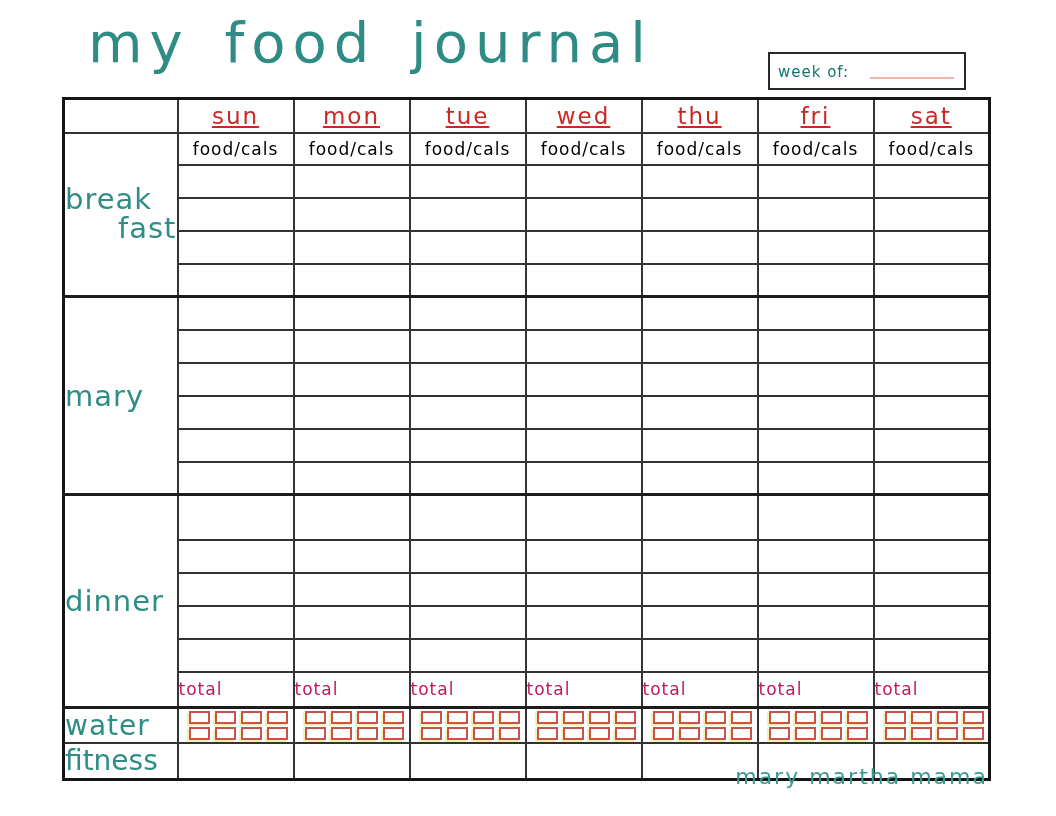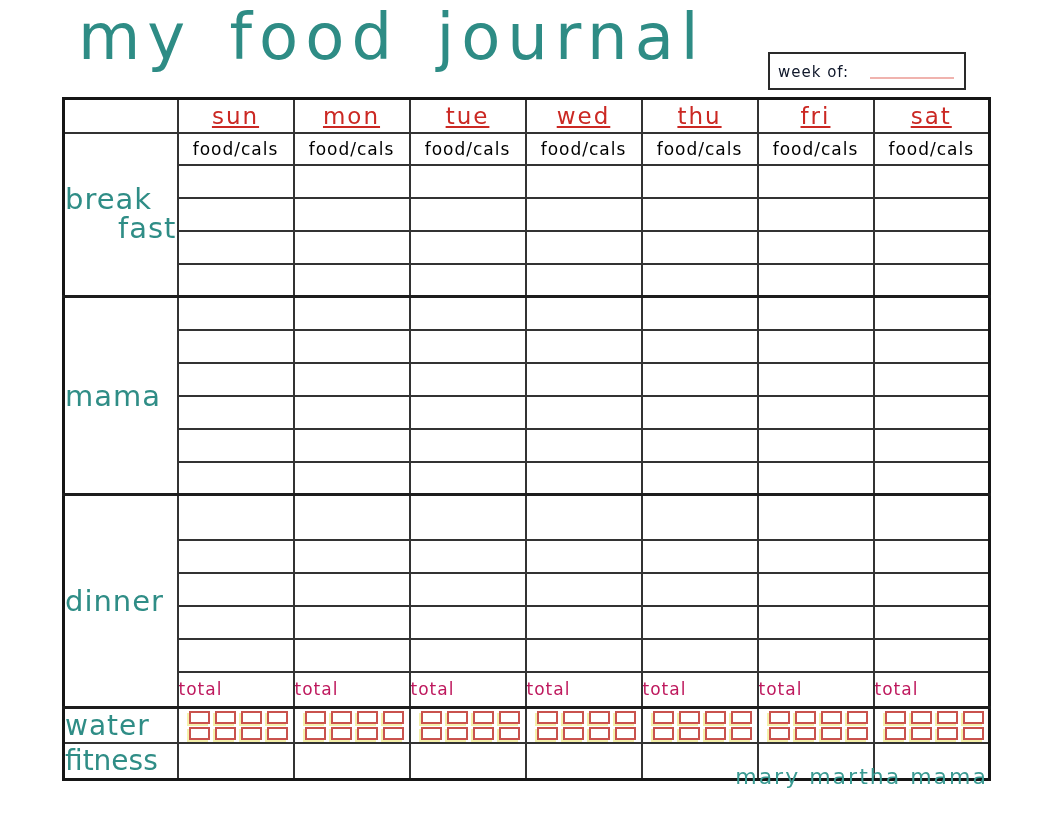--- a/index.html
+++ b/index.html
@@ -5,31 +5,31 @@
   html,body{margin:0;padding:0;}
   body{
     width:1056px;height:816px;background:#ffffff;position:relative;
     font-family:"DejaVu Sans","Liberation Sans",sans-serif;
     overflow:hidden;
   }
   .page{position:absolute;inset:0;}
 
   
   .title{
-    position:absolute;left:78px;top:0px;margin:0;
-    color:#2e8c85;font-size:64px;font-weight:400;
+    position:absolute;left:78px;top:0px;margin:10px;
+    color:#2e8c85;font-size:56px;font-weight:400;
     letter-spacing:7px;word-spacing:10px;white-space:nowrap;
   }
 
   
   .weekof{
     position:absolute;left:768px;top:52px;width:198px;height:38px;
     box-sizing:border-box;border:2px solid #2a2a2a;background:#fff;
     display:flex;align-items:flex-end;padding:0 10px 7px 8px;
-    color:#0f172a;font-size:15px;letter-spacing:1px;white-space:nowrap;gap:20px;
+    color:#0f766e;font-size:15px;letter-spacing:1px;white-space:nowrap;gap:20px;
   }
   .weekof .fill{flex:1;border-bottom:2px solid #f0b3ae;margin:0 0 2px 1px;height:0;}
 
   
   table.journal{
     position:absolute;left:62px;top:97px;
     border-collapse:collapse;table-layout:fixed;
     border:3px solid #161616;background:#fff;
   }
   table.journal td{
@@ -156,21 +156,21 @@
         <tr class="r-meal" style="height:33px">
           <td class="blank"></td>
           <td class="blank"></td>
           <td class="blank"></td>
           <td class="blank"></td>
           <td class="blank"></td>
           <td class="blank"></td>
           <td class="blank"></td>
         </tr>
         <tr class="r-meal sec-top" style="height:33px">
-          <td class="sec-label" rowspan="6">mama</td>
+          <td class="sec-label" rowspan="6">mary</td>
           <td class="blank"></td>
           <td class="blank"></td>
           <td class="blank"></td>
           <td class="blank"></td>
           <td class="blank"></td>
           <td class="blank"></td>
           <td class="blank"></td>
         </tr>
         <tr class="r-meal" style="height:33px">
           <td class="blank"></td>

